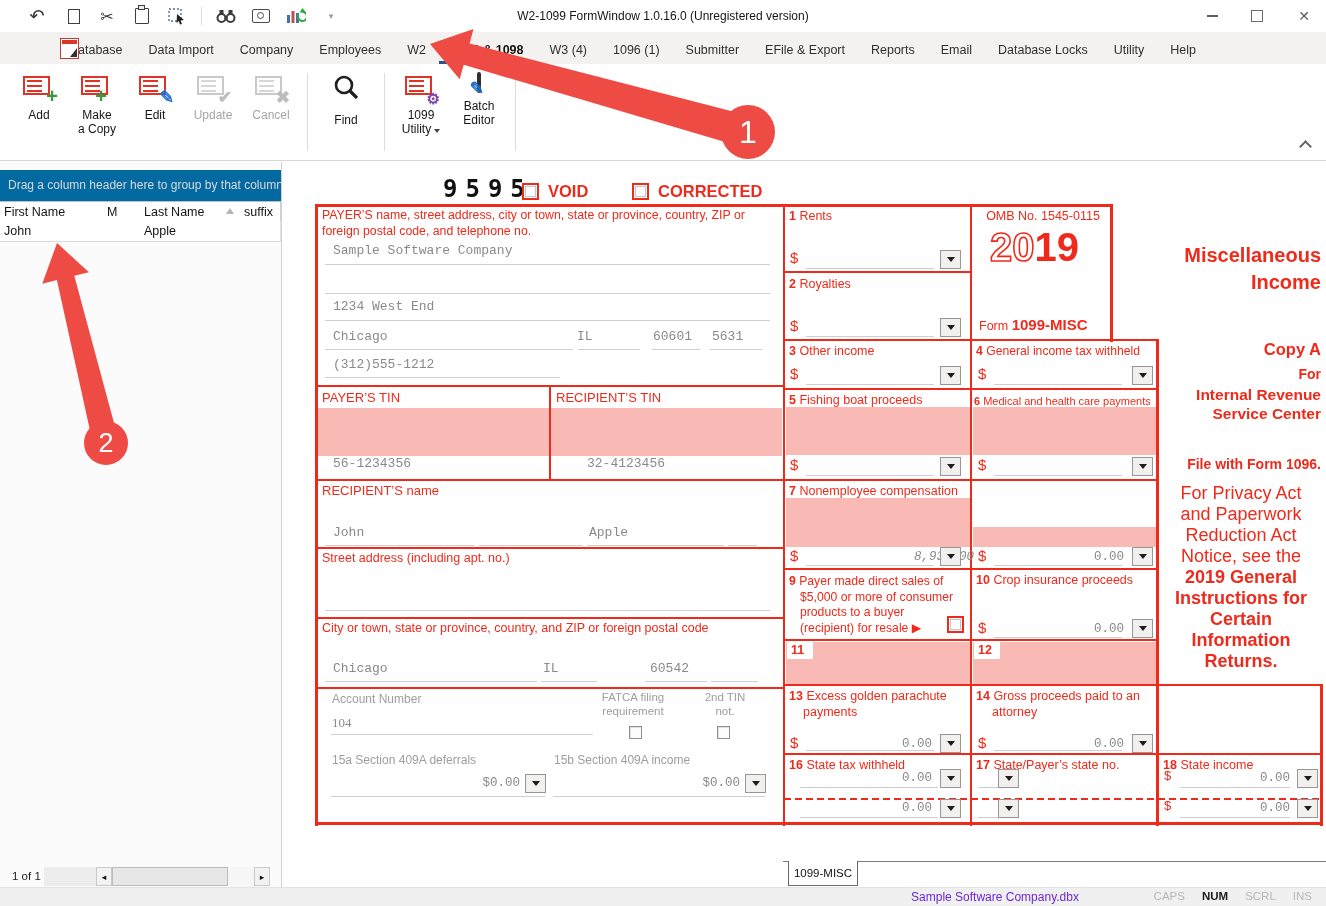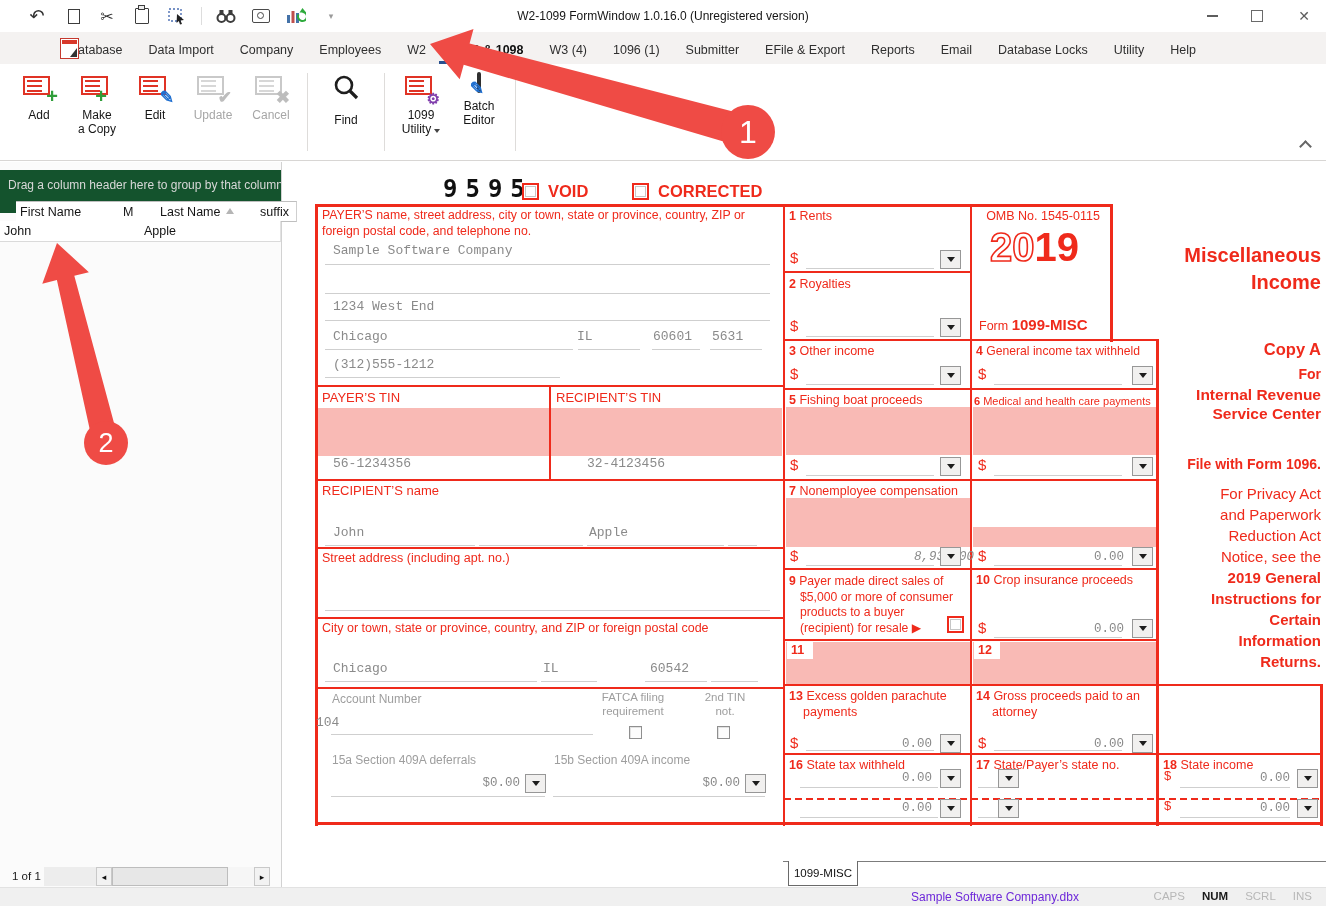--- a/index.html
+++ b/index.html
@@ -44,23 +44,23 @@
   .dic.gray .pg i{background:#d7d7d7;box-shadow:0 5px 0 #d7d7d7,0 10px 0 #d7d7d7;}
   .ov{position:absolute;right:-3px;bottom:-5px;font-size:17px;font-weight:bold;line-height:1;}
   .bic{position:relative;width:22px;height:26px;border:2px solid #2f2f2f;border-radius:2px;background:#fff;box-sizing:border-box;}
   .bic::before{content:"";position:absolute;left:0;right:0;top:-1px;height:3px;background:repeating-linear-gradient(90deg,#2f2f2f 0 2px,#fff 2px 4px);}
   .caret{display:inline-block;width:0;height:0;border-left:3.5px solid transparent;border-right:3.5px solid transparent;border-top:4px solid #444;margin-left:3px;}
   .chevbtn{position:absolute;left:1298px;top:138px;width:16px;height:14px;}
   .chevbtn::before{content:"";position:absolute;left:3px;top:4px;width:7px;height:7px;border-top:2px solid #666;border-right:2px solid #666;transform:rotate(-45deg);}
   
   .panelbg{left:0;top:162px;width:281px;height:725px;background:#fbfbfb;}
   .paneledge{left:281px;top:162px;width:1px;height:725px;background:#d2d2d2;}
-  .ghint{left:0;top:170px;width:281px;height:43px;background:#14532d;color:#d8d8d8;font-size:12px;line-height:31px;padding-left:8px;box-sizing:border-box;white-space:nowrap;overflow:hidden;}
+  .ghint{left:0;top:170px;width:281px;height:43px;background:#0369a1;color:#d8d8d8;font-size:12px;line-height:31px;padding-left:8px;box-sizing:border-box;white-space:nowrap;overflow:hidden;}
   .gcell{position:absolute;box-sizing:border-box;font-size:12.5px;padding:3px 4px 0;background:#fff;color:#141414;border-right:1px solid #cfcfcf;border-bottom:1px solid #bfbfbf;height:21px;white-space:nowrap;overflow:hidden;}
-  .gcell.hdr{border-top:1px solid #bfbfbf;margin-left:16px;}
+  .gcell.hdr{border-top:1px solid #bfbfbf;}
   .gcell.row{border-bottom:1px solid #dadada;border-right:1px solid #e2e2e2;}
   .sorttri{position:absolute;width:0;height:0;border-left:4px solid transparent;border-right:4px solid transparent;border-bottom:6px solid #b5b5b5;}
   
   .fl{position:absolute;color:#ef2a1b;font-size:12.5px;line-height:15.5px;}
   .fl .bn{font-weight:bold;}
   .mono{position:absolute;font-family:"Liberation Mono","DejaVu Sans Mono",monospace;color:#8a8a8a;font-size:13px;white-space:pre;}
   .val{position:absolute;font-family:"Liberation Mono","DejaVu Sans Mono",monospace;color:#8a8a8a;font-size:12.5px;text-align:right;white-space:pre;}
   .gl{position:absolute;color:#9e9e9e;font-size:12px;line-height:13.5px;}
   .dollar{position:absolute;color:#ef2a1b;font-size:15px;}
   .dd{position:absolute;box-sizing:border-box;width:21px;height:19px;background:#f1f0ef;border:1px solid #979797;display:flex;align-items:center;justify-content:center;}
@@ -354,21 +354,21 @@
   <div class="mono" style="left:333px;top:525px;">John</div>
   <div class="mono" style="left:589px;top:525px;">Apple</div>
 
   <div class="fl" style="left:322px;top:551px;">Street address (including apt. no.)</div>
   <div class="fl" style="left:322px;top:621px;">City or town, state or province, country, and ZIP or foreign postal code</div>
   <div class="mono" style="left:333px;top:661px;">Chicago</div>
   <div class="mono" style="left:543px;top:661px;">IL</div>
   <div class="mono" style="left:650px;top:661px;">60542</div>
 
   <div class="gl" style="left:332px;top:693px;">Account Number</div>
-  <div class="mono" style="left:316px;top:715px;">104</div>
+  <div class="mono" style="left:332px;top:715px;font-family:Liberation Serif, serif;">104</div>
   <div class="gl" style="left:592px;top:691px;width:82px;text-align:center;font-size:11.5px;"><span>FATCA filing</span><br><span>requirement</span></div>
   <div class="cbg" style="left:629px;top:726px;"></div>
   <div class="gl" style="left:696px;top:691px;width:58px;text-align:center;font-size:11.5px;"><span>2nd TIN</span><br><span>not.</span></div>
   <div class="cbg" style="left:717px;top:726px;"></div>
 
   <div class="gl" style="left:332px;top:754px;">15a Section 409A deferrals</div>
   <div class="val" style="left:430px;top:776px;width:90px;">$0.00</div>
   <div class="dd" style="left:525px;top:774px;"></div>
   <div class="gl" style="left:554px;top:754px;">15b Section 409A income</div>
   <div class="val" style="left:650px;top:776px;width:90px;">$0.00</div>
@@ -449,21 +449,21 @@
   <div class="dollar" style="left:1164px;top:798px;font-size:13px;">$</div>
   <div class="val" style="left:1188px;top:801px;width:102px;">0.00</div>
   <div class="dd" style="left:1297px;top:799px;"></div>
 
   <div class="redright" style="right:5px;top:242px;width:210px;font-size:20px;line-height:27px;"><span>Miscellaneous</span><br><span>Income</span></div>
   <div class="redright" style="right:5px;top:340px;width:160px;font-size:16.5px;">Copy A</div>
   <div class="redright" style="right:5px;top:366px;width:160px;font-size:14px;">For</div>
   <div class="redright" style="right:5px;top:386px;width:170px;font-size:15.5px;">Internal Revenue</div>
   <div class="redright" style="right:5px;top:405px;width:170px;font-size:15.5px;">Service Center</div>
   <div class="redright" style="right:5px;top:456px;width:180px;font-size:14px;">File with Form 1096.</div>
-  <div class="ab" style="right:5px;top:483px;width:160px;text-align:right;color:#ef2a1b;font-size:15px;line-height:21px;">
+  <div class="ab" style="right:5px;top:483px;width:160px;text-align:center;color:#ef2a1b;font-size:18px;line-height:21px;">
     <div>For Privacy Act</div>
     <div>and Paperwork</div>
     <div>Reduction Act</div>
     <div>Notice, see the</div>
     <div style="font-weight:bold;">2019 General</div>
     <div style="font-weight:bold;">Instructions for</div>
     <div style="font-weight:bold;">Certain</div>
     <div style="font-weight:bold;">Information</div>
     <div style="font-weight:bold;">Returns.</div>
   </div>

